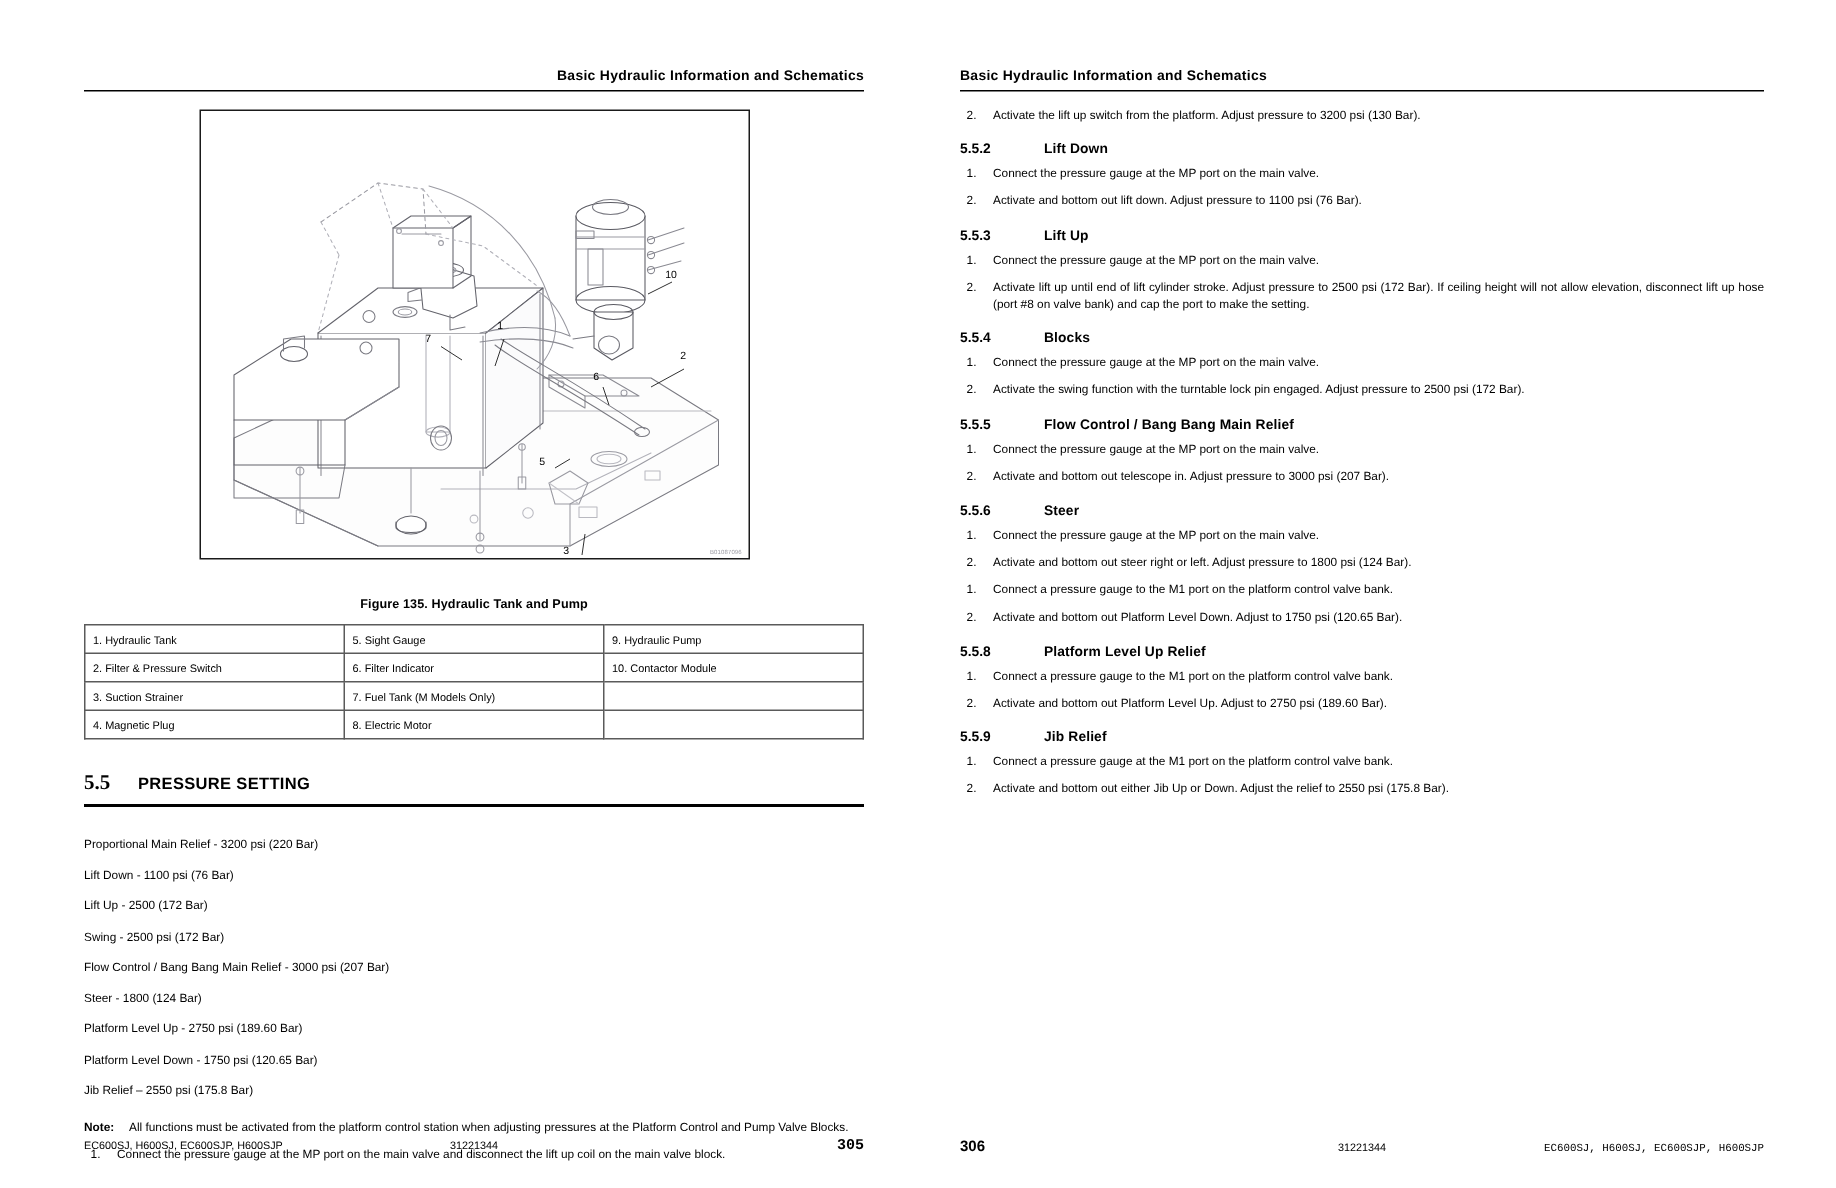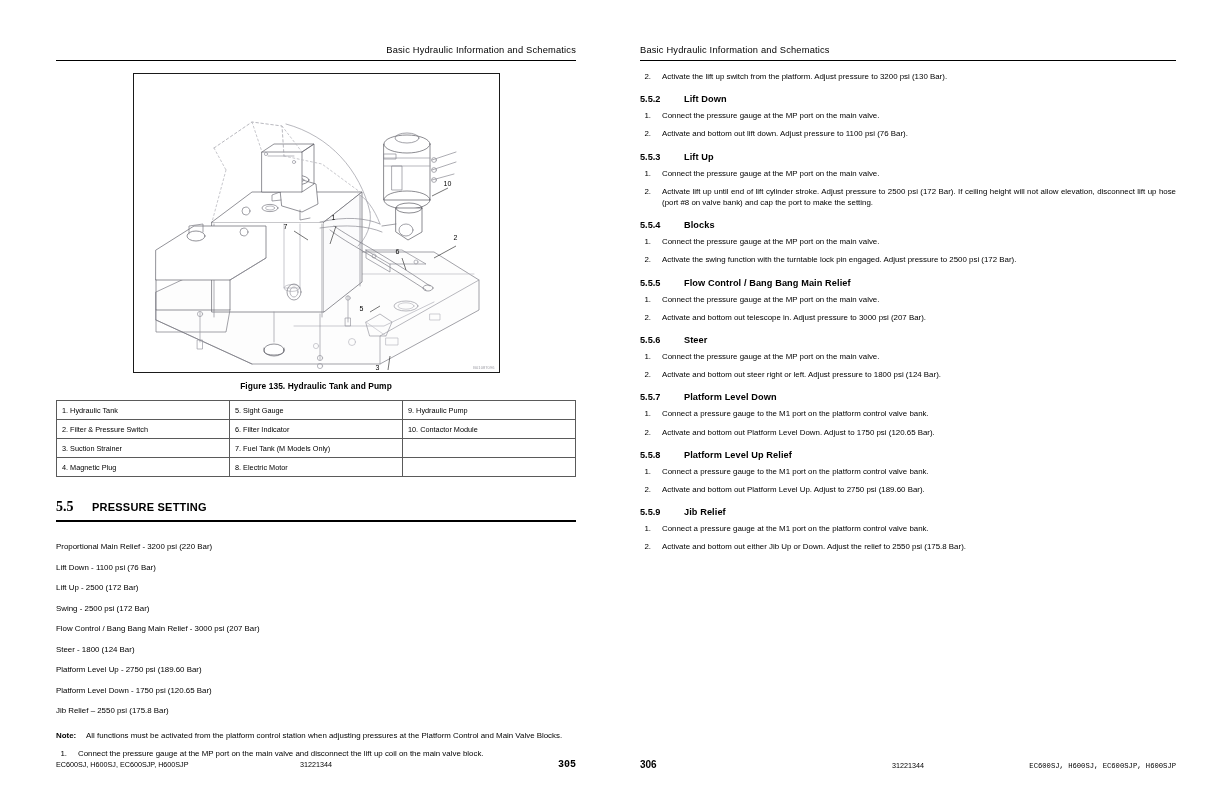--- a/index.html
+++ b/index.html
@@ -25,21 +25,21 @@
     width: 612px;
     height: 792px;
     box-sizing: border-box;
   }
   .page-left  { padding: 44px 36px 0 56px; }
   .page-right { padding: 44px 48px 0 28px; }
 
   
   .rh {
     font-size: 9.3px;
-    font-weight: normal;
+    font-weight: bold;
     letter-spacing: 0.02em;
     line-height: 12px;
     height: 13px;
   }
   .rh-right { text-align: right; }
   .rh-left  { text-align: left; }
   .hrule {
     border-top: 1.1px solid #000;
     margin-top: 3px;
     margin-bottom: 0;
@@ -53,21 +53,21 @@
     border: 1px solid #1a1a1a;
     position: relative;
     background: #fff;
     overflow: hidden;
   }
   .figure-box svg { display: block; }
   .fig-caption {
     text-align: center;
     font-size: 8.4px;
     font-weight: bold;
-    margin-top: 8px;
+    margin-top: 24px;
     letter-spacing: 0.01em;
   }
 
   
   table.parts {
     width: 100%;
     border-collapse: collapse;
     margin-top: 9px;
     table-layout: fixed;
   }
@@ -105,21 +105,21 @@
 
   .h3row {
     display: flex;
     align-items: baseline;
     margin-top: 12px;
     margin-bottom: 2px;
   }
   .h3num {
     font-size: 9.2px;
     font-weight: bold;
-    width: 44px;
+    width: 56px;
     flex: none;
   }
   .h3txt {
     font-size: 9.2px;
     font-weight: bold;
     letter-spacing: 0.01em;
   }
 
   
   .plist { margin-top: 19px; }
@@ -375,21 +375,21 @@
       <div class="pline">Swing - 2500 psi (172 Bar)</div>
       <div class="pline">Flow Control / Bang Bang Main Relief - 3000 psi (207 Bar)</div>
       <div class="pline">Steer - 1800 (124 Bar)</div>
       <div class="pline">Platform Level Up - 2750 psi (189.60 Bar)</div>
       <div class="pline">Platform Level Down - 1750 psi (120.65 Bar)</div>
       <div class="pline">Jib Relief – 2550 psi (175.8 Bar)</div>
     </div>
 
     <div class="note">
       <span class="note-lab">Note:</span>
-      <span class="note-body">All functions must be activated from the platform control station when adjusting pressures at the Platform Control and Main Valve Blocks.</span>
+      <span class="note-body">All functions must be activated from the platform control station when adjusting pressures at the Platform Control and Pump Valve Blocks.</span>
     </div>
 
     <ol class="steps steps-ind">
       <li>
         <span class="num">1.</span>
         <span class="txt">Connect the pressure gauge at the MP port on the main valve and disconnect the lift up coil on the main valve block.</span>
       </li>
     </ol>
 
     <div class="footer">
@@ -479,24 +479,20 @@
       <li>
         <span class="num">1.</span>
         <span class="txt">Connect the pressure gauge at the MP port on the main valve.</span>
       </li>
       <li>
         <span class="num">2.</span>
         <span class="txt">Activate and bottom out steer right or left. Adjust pressure to 1800 psi (124 Bar).</span>
       </li>
     </ol>
 
-    <div class="h3row">
-      <span class="h3num">5.5.7</span>
-      <span class="h3txt">Platform Level Down</span>
-    </div>
     <ol class="steps steps-ind">
       <li>
         <span class="num">1.</span>
         <span class="txt">Connect a pressure gauge to the M1 port on the platform control valve bank.</span>
       </li>
       <li>
         <span class="num">2.</span>
         <span class="txt">Activate and bottom out Platform Level Down. Adjust to 1750 psi (120.65 Bar).</span>
       </li>
     </ol>

